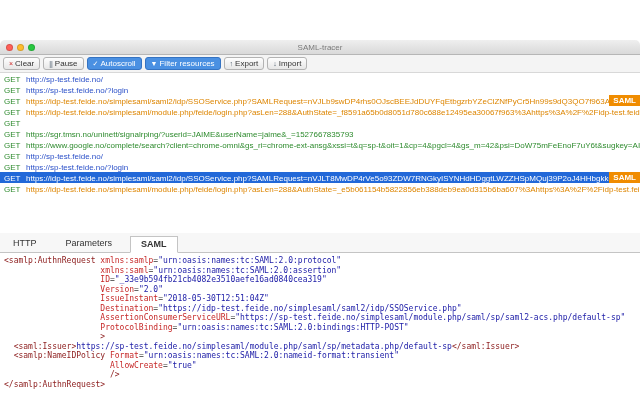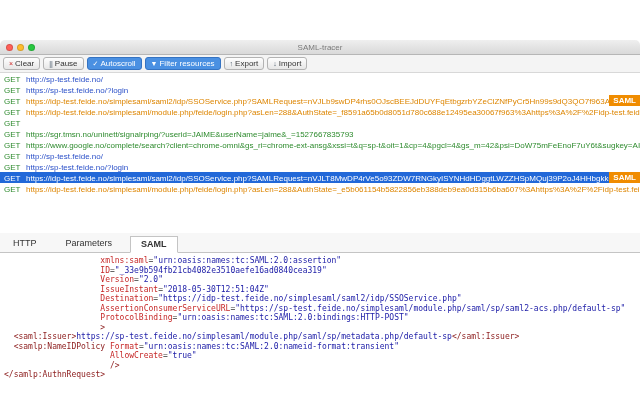--- a/index.html
+++ b/index.html
@@ -144,20 +144,21 @@
       </div>
     </div>
 
   <div class="tab-bar">
       <div class="tab">HTTP</div>
       <div class="tab">Parameters</div>
       <div class="tab active">SAML</div>
     </div>
 
   <div class="xml-view">
+      <div class="xml-line" style="padding-left: 0ch;"><span class="tk-tag">&lt;samlp:AuthnRequest</span><span class="tk-punc"> </span><span class="tk-attr">xmlns:samlp</span><span class="tk-punc">=</span><span class="tk-val">"urn:oasis:names:tc:SAML:2.0:protocol"</span></div>
       <div class="xml-line" style="padding-left: 20ch;"><span class="tk-attr">xmlns:saml</span><span class="tk-punc">=</span><span class="tk-val">"urn:oasis:names:tc:SAML:2.0:assertion"</span></div>
       <div class="xml-line" style="padding-left: 20ch;"><span class="tk-attr">ID</span><span class="tk-punc">=</span><span class="tk-val">"_33e9b594fb21cb4082e3510aefe16ad0840cea319"</span></div>
       <div class="xml-line" style="padding-left: 20ch;"><span class="tk-attr">Version</span><span class="tk-punc">=</span><span class="tk-val">"2.0"</span></div>
       <div class="xml-line" style="padding-left: 20ch;"><span class="tk-attr">IssueInstant</span><span class="tk-punc">=</span><span class="tk-val">"2018-05-30T12:51:04Z"</span></div>
       <div class="xml-line" style="padding-left: 20ch;"><span class="tk-attr">Destination</span><span class="tk-punc">=</span><span class="tk-val">"https://idp-test.feide.no/simplesaml/saml2/idp/SSOService.php"</span></div>
       <div class="xml-line" style="padding-left: 20ch;"><span class="tk-attr">AssertionConsumerServiceURL</span><span class="tk-punc">=</span><span class="tk-val">"https://sp-test.feide.no/simplesaml/module.php/saml/sp/saml2-acs.php/default-sp"</span></div>
       <div class="xml-line" style="padding-left: 20ch;"><span class="tk-attr">ProtocolBinding</span><span class="tk-punc">=</span><span class="tk-val">"urn:oasis:names:tc:SAML:2.0:bindings:HTTP-POST"</span></div>
       <div class="xml-line" style="padding-left: 20ch;"><span class="tk-tag">&gt;</span></div>
       <div class="xml-line" style="padding-left: 2ch;"><span class="tk-tag">&lt;saml:Issuer&gt;</span><span class="tk-text">https://sp-test.feide.no/simplesaml/module.php/saml/sp/metadata.php/default-sp</span><span class="tk-tag">&lt;/saml:Issuer&gt;</span></div>
       <div class="xml-line" style="padding-left: 2ch;"><span class="tk-tag">&lt;samlp:NameIDPolicy</span><span class="tk-punc"> </span><span class="tk-attr">Format</span><span class="tk-punc">=</span><span class="tk-val">"urn:oasis:names:tc:SAML:2.0:nameid-format:transient"</span></div>

